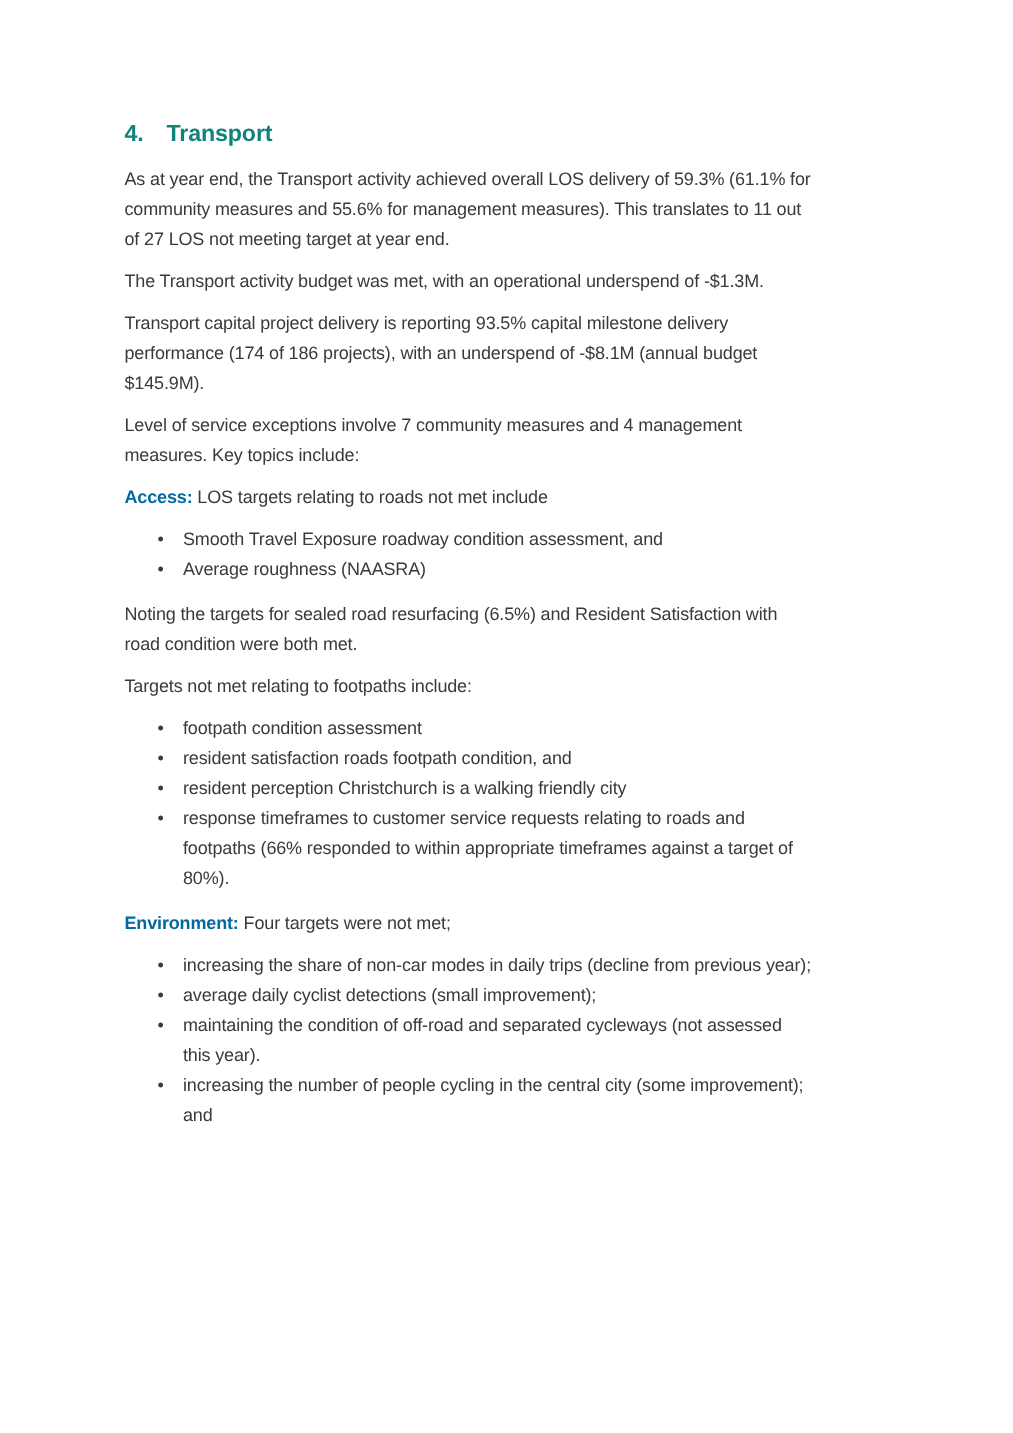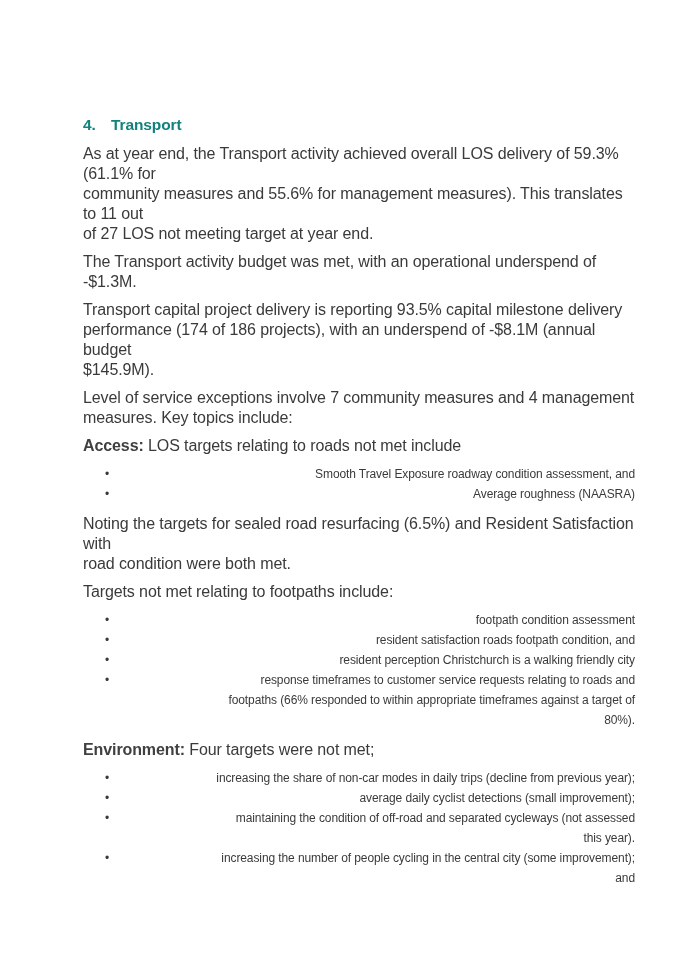--- a/index.html
+++ b/index.html
@@ -11,47 +11,45 @@
     color: #3a3a3a;
   }
   .page {
     position: relative;
     width: 675px;
     height: 849px;
     background: #ffffff;
     overflow: hidden;
     box-sizing: border-box;
     padding: 80px 40px 40px 83px;
-    margin-top: 35px;
   }
   .doc-heading {
     color: #12827d;
     font-size: 15.5px;
     font-weight: bold;
     line-height: 20px;
     margin: 0 0 9px 0;
     letter-spacing: -0.1px;
   }
   .doc-heading .h-num { display: inline-block; min-width: 28px; }
   p.body-para {
-    font-size: 16px;
+    font-size: 12px;
     line-height: 20px;
     margin: 0 0 8px 0;
     white-space: pre-line;
     letter-spacing: -0.1px;
   }
-  p.body-para strong { font-weight: bold; color: #404040; }
+  p.body-para strong { font-weight: bold; color: #0369a1; }
   ul.bullet-list {
     list-style: none;
     margin: 0 0 10px 0;
     padding: 0;
     font-size: 12px;
     line-height: 20px;
     letter-spacing: -0.1px;
-    text-align: right;
   }
   ul.bullet-list li {
     position: relative;
     padding-left: 39px;
     white-space: pre-line;
   }
   ul.bullet-list li::before {
     content: "\2022";
     position: absolute;
     left: 22px;

